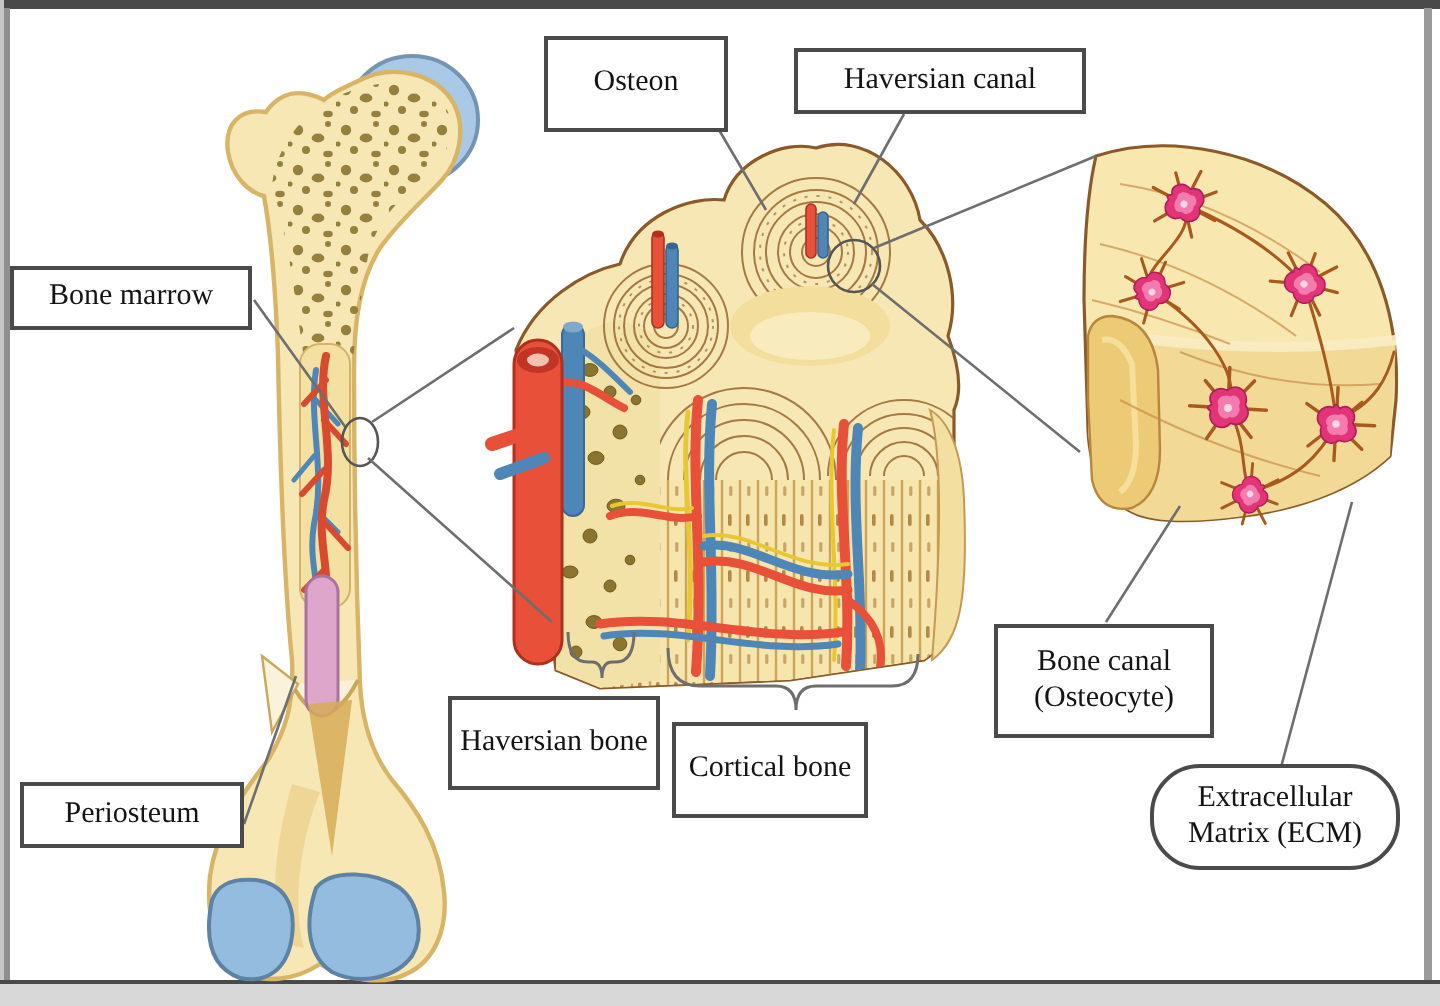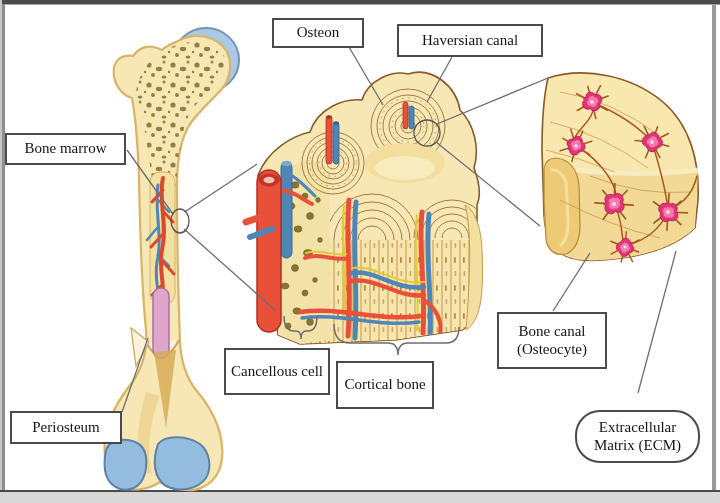--- a/index.html
+++ b/index.html
@@ -236,28 +236,28 @@
     <line class="ln" x1="437" y1="124" x2="548" y2="78"></line>
     <line class="ln" x1="436" y1="142" x2="540" y2="226"></line>
     <line class="ln" x1="122" y1="412" x2="148" y2="338"></line>
     <line class="ln" x1="590" y1="253" x2="553" y2="311"></line>
     <line class="ln" x1="676" y1="251" x2="638" y2="393"></line>
     <path class="brace" d="M284,316 Q284,331 294,331 L296,331 Q301,331 301,339 Q301,331 306,331 L308,331 Q317,331 317,316"></path>
     <path class="brace" d="M334,324 Q334,343 350,343 L388,343 Q398,343 398,355 Q398,343 408,343 L446,343 Q459,343 459,327"></path>
   </g>
 </svg>
 
-  <div class="label-box" style="left:272px;top:18px;width:92px;height:30px;">Osteon</div>
+  <div class="label-box" style="left:272px;top:18px;width:92px;height:48px;">Osteon</div>
 
   <div class="label-box" style="left:5px;top:133px;width:121px;height:32px;">Bone marrow</div>
 
   <div class="label-box" style="left:397px;top:24px;width:146px;height:33px;">Haversian canal</div>
 
-  <div class="label-box" style="left:10px;top:411px;width:112px;height:33px;">Periosteum</div>
-
-  <div class="label-box" style="left:224px;top:348px;width:106px;height:47px;">Cancellous cell</div>
+  <div class="label-box" style="left:10px;top:391px;width:112px;height:33px;">Periosteum</div>
+
+  <div class="label-box" style="left:224px;top:348px;width:106px;height:47px;">Haversian bone</div>
 
   <div class="label-box" style="left:336px;top:361px;width:98px;height:48px;">Cortical bone</div>
 
   <div class="label-box" style="left:497px;top:312px;width:110px;height:57px;">Bone canal (Osteocyte)</div>
 
-  <div class="label-box" style="left:575px;top:410px;width:125px;height:53px;border-radius:25px;">Extracellular Matrix (ECM)</div>
+  <div class="label-box" style="left:575px;top:382px;width:125px;height:53px;border-radius:25px;">Extracellular Matrix (ECM)</div>
 </div>
 
 </body></html>

